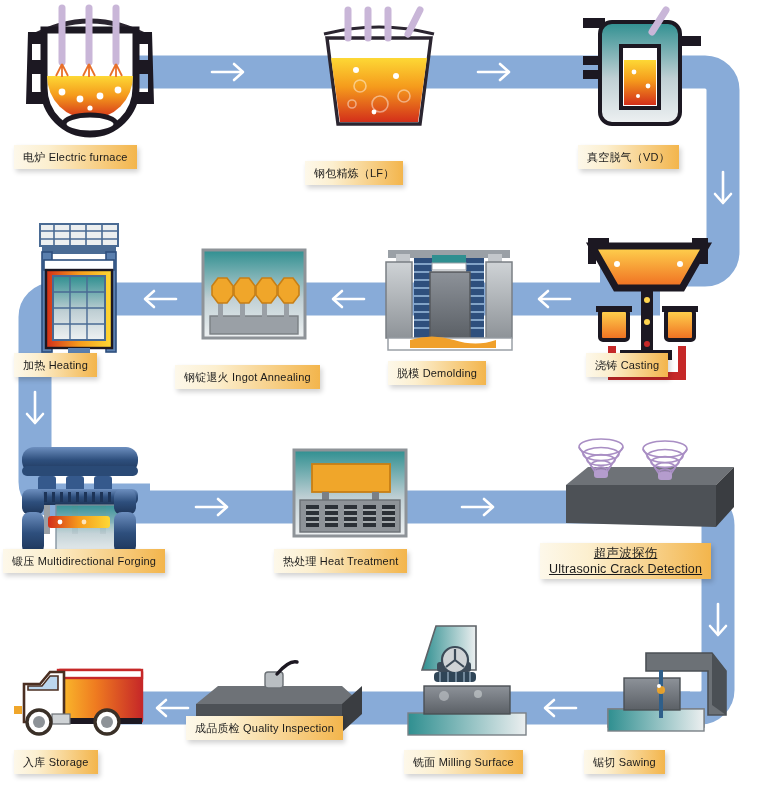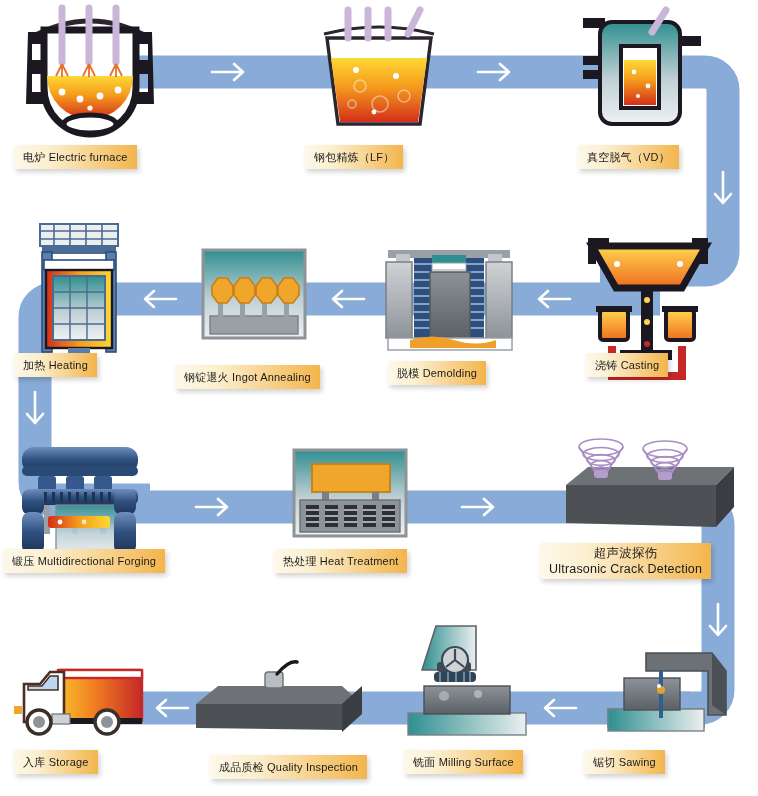--- a/index.html
+++ b/index.html
@@ -5,21 +5,21 @@
   html,body{margin:0;padding:0;background:#fff;}
   body{width:758px;height:796px;position:relative;overflow:hidden;
        font-family:"Liberation Sans","DejaVu Sans",sans-serif;}
   #stage{position:absolute;left:0;top:0;width:758px;height:796px;}
   svg.layer{position:absolute;left:0;top:0;width:758px;height:796px;}
   .lbl{position:absolute;height:24px;display:flex;align-items:center;justify-content:center;
        padding:0 9px;box-sizing:border-box;white-space:nowrap;
        font-size:11px;color:#1a1a1a;letter-spacing:.2px;
        background:linear-gradient(to right,#fdf8ea 0%,#fcefcf 28%,#f7cf86 68%,#f3b54c 100%);
        box-shadow:2px 3px 5px rgba(0,0,0,.18);}
-  .lbl.two{height:36px;flex-direction:column;line-height:16px;font-size:12.5px;}
+  .lbl.two{height:36px;flex-direction:column;line-height:16px;font-size:12.5px;text-decoration:underline;}
   .lbl span{display:block;}
 </style>
 </head>
 <body>
 
 <div id="stage">
 
 <svg class="layer" viewBox="0 0 758 796">
   <defs>
     <linearGradient id="gOrange" x1="0" y1="0" x2="0" y2="1">
@@ -405,33 +405,33 @@
     <rect x="26" y="718" width="116" height="6" fill="#1c1822"></rect>
     <rect x="52" y="714" width="18" height="10" fill="#cfd3d6" stroke="#6b7075" stroke-width="1.2"></rect>
     <circle cx="39" cy="722" r="12" fill="#ffffff" stroke="#3a3028" stroke-width="3.4"></circle>
     <circle cx="39" cy="722" r="6" fill="#8e9398"></circle>
     <circle cx="107" cy="722" r="12" fill="#ffffff" stroke="#3a3028" stroke-width="3.4"></circle>
     <circle cx="107" cy="722" r="6" fill="#8e9398"></circle>
   </g>
 </svg>
 
 <div class="lbl" style="left:14px;top:145px;">电炉 Electric furnace</div>
-<div class="lbl" style="left:305px;top:145px;">钢包精炼（LF）</div>
+<div class="lbl" style="left:305px;top:161px;">钢包精炼（LF）</div>
 <div class="lbl" style="left:578px;top:145px;">真空脱气（VD）</div>
 
 <div class="lbl" style="left:586px;top:353px;">浇铸 Casting</div>
 <div class="lbl" style="left:388px;top:353px;margin-top:8px;">脱模 Demolding</div>
 <div class="lbl" style="left:175px;top:353px;margin-top:12px;">钢锭退火 Ingot Annealing</div>
 <div class="lbl" style="left:14px;top:353px;">加热 Heating</div>
 
 <div class="lbl" style="left:3px;top:549px;">锻压 Multidirectional Forging</div>
 <div class="lbl" style="left:274px;top:549px;">热处理 Heat Treatment</div>
 <div class="lbl two" style="left:540px;top:543px;">
   <span>超声波探伤</span>
   <span>Ultrasonic Crack Detection</span>
 </div>
 
 <div class="lbl" style="left:584px;top:750px;">锯切 Sawing</div>
 <div class="lbl" style="left:404px;top:750px;">铣面 Milling Surface</div>
-<div class="lbl" style="left:186px;top:755px;margin-left:24px;">成品质检 Quality Inspection</div>
+<div class="lbl" style="left:186px;top:716px;">成品质检 Quality Inspection</div>
 <div class="lbl" style="left:14px;top:750px;">入库 Storage</div>
 
 </div>
 
 </body></html>

